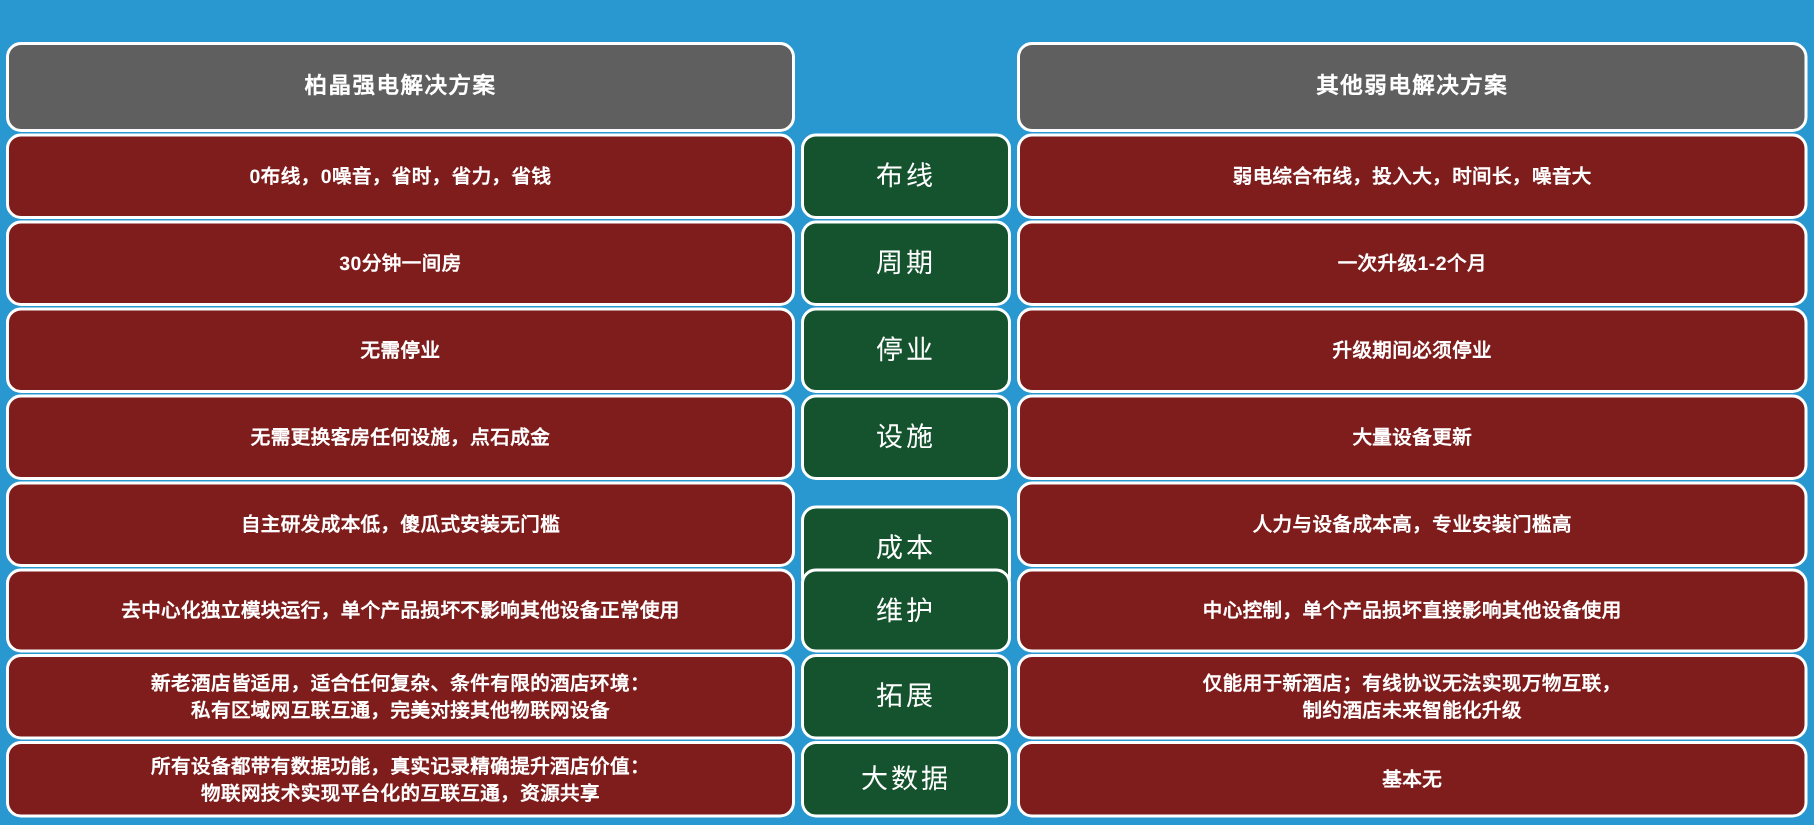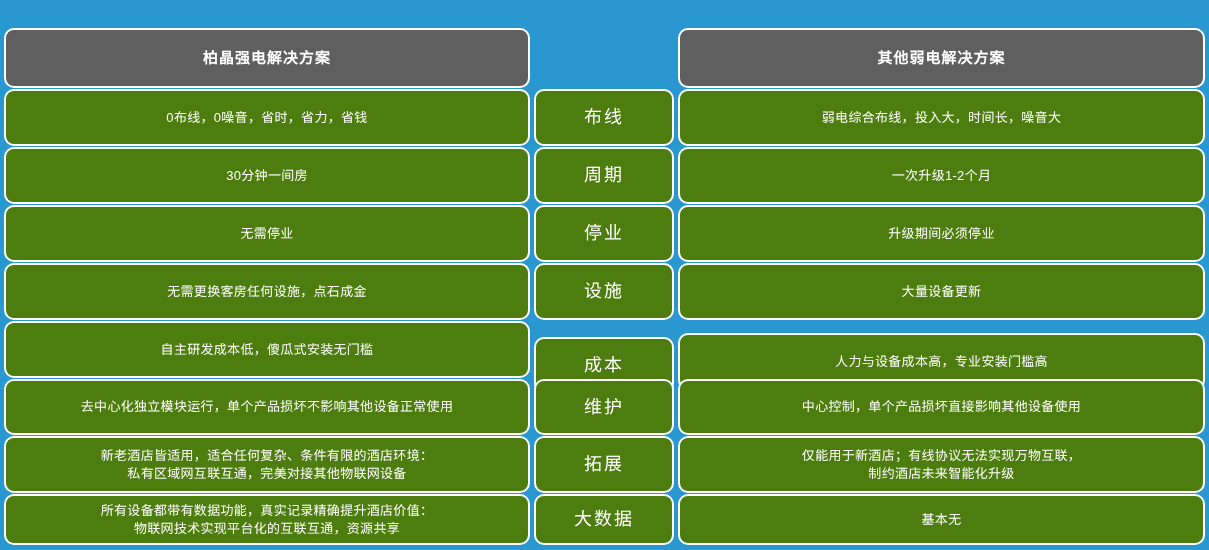--- a/index.html
+++ b/index.html
@@ -31,36 +31,36 @@
     display: flex;
     align-items: center;
     justify-content: center;
     text-align: center;
     color: #ffffff;
     line-height: 1.35;
     padding: 2px 10px;
   }
 
   .cell-left, .cell-right {
-    background: #4d7c0f;
+    background: #7f1d1d;
     font-size: 13px;
-    font-weight: normal;
+    font-weight: bold;
     letter-spacing: .3px;
   }
 
   .cell-header {
     background: #5f5f5f;
     font-size: 15px;
     font-weight: bold;
     letter-spacing: 1px;
     border-color: #ffffff;
   }
 
   .cell-center {
-    background: #4d7c0f;
+    background: #14532d;
     font-size: 18px;
     font-weight: normal;
     letter-spacing: 2px;
   }
 
   .cell-vs {
     background: #1079ad;
     color: #e2642b;
     font-size: 37px;
     font-weight: bold;
@@ -122,21 +122,21 @@
     </div>
     <div class="cell cell-right col-right" style="top: 263px; height: 57px;">
       <span class="cell-text">大量设备更新</span>
     </div>
     <div class="cell cell-left col-left" style="top: 321px; height: 57px;">
       <span class="cell-text">自主研发成本低，傻瓜式安装无门槛</span>
     </div>
     <div class="cell cell-center col-mid" style="top: 337px; height: 57px;">
       <span class="cell-text">成本</span>
     </div>
-    <div class="cell cell-right col-right" style="top: 333px; height: 57px; justify-content: center;">
+    <div class="cell cell-right col-right" style="top: 321px; height: 57px; justify-content: center;">
       <span class="cell-text">人力与设备成本高，专业安装门槛高</span>
     </div>
     <div class="cell cell-left col-left" style="top: 379px; height: 56px;">
       <span class="cell-text">去中心化独立模块运行，单个产品损坏不影响其他设备正常使用</span>
     </div>
     <div class="cell cell-center col-mid" style="top: 379px; height: 56px;">
       <span class="cell-text">维护</span>
     </div>
     <div class="cell cell-right col-right" style="top: 379px; height: 56px;">
       <span class="cell-text">中心控制，单个产品损坏直接影响其他设备使用</span>

